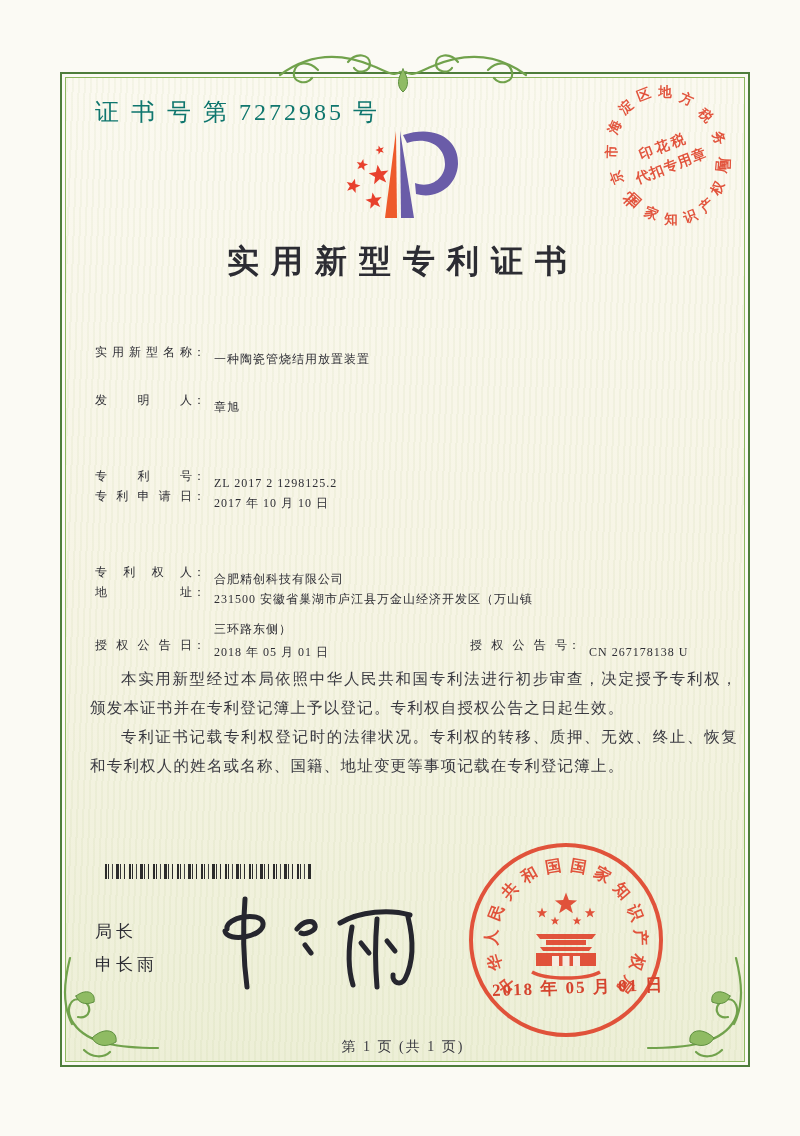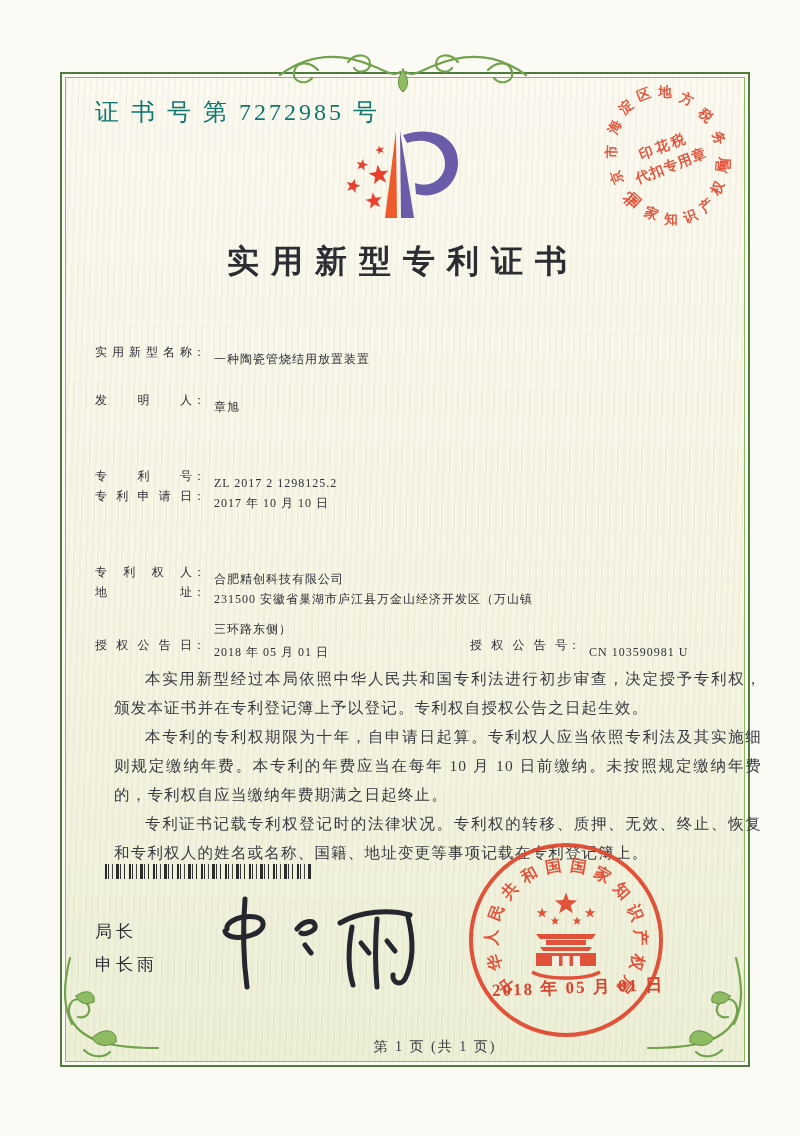--- a/index.html
+++ b/index.html
@@ -29,21 +29,21 @@
     position:absolute;left:60px;top:240px;width:686px;text-align:center;
     font-size:32px;font-weight:600;letter-spacing:12px;color:#2c2c33;
   }
   .frow{position:absolute;left:95px;right:62px;font-size:12px;letter-spacing:1px;color:#2e2e35;}
   .flabel{display:inline-block;width:98px;text-align:justify;text-align-last:justify;vertical-align:top;}
   .fcolon{display:inline-block;margin-right:8px;}
   .fvalue{display:inline-block;vertical-align:top;white-space:pre-line;line-height:30px;max-width:440px;}
   .frow.grant .group2{position:absolute;left:375px;top:0;}
   .paras{
     position:absolute;left:90px;top:664px;width:648px;
-    font-size:15.5px;line-height:29px;letter-spacing:1.2px;color:#3a3a41;text-align:justify;margin-left:24px;
+    font-size:15.5px;line-height:29px;letter-spacing:1.2px;color:#3a3a41;text-align:justify;
   }
   .paras p{margin:0;text-indent:2em;}
   .barcode{
     position:absolute;left:105px;top:864px;width:206px;height:15px;
     background:repeating-linear-gradient(90deg,
       #2b2b2b 0 2px,transparent 2px 3px,#2b2b2b 3px 4px,transparent 4px 7px,
       #444 7px 8px,transparent 8px 11px,#2b2b2b 11px 14px,transparent 14px 15px,
       #333 15px 16px,transparent 16px 19px,#2b2b2b 19px 20px,transparent 20px 24px);
   }
   .sign-label{position:absolute;left:95px;font-size:17px;letter-spacing:4px;color:#2e2e35;}
@@ -54,21 +54,21 @@
   .oval-stamp text{fill:#e0472f;font-weight:600;font-family:"Liberation Serif",serif;}
   .round-seal{position:absolute;left:466px;top:840px;opacity:.93;}
   .round-seal text{fill:#e0472f;font-weight:700;font-family:"Liberation Serif",serif;}
   .round-seal .emblem{fill:#e0472f;}
   .seal-date{
     position:absolute;left:492px;top:976px;font-size:17px;letter-spacing:2px;
     color:#d5442e;font-weight:600;transform:rotate(-2deg);
   }
   .footer{
     position:absolute;left:60px;top:1038px;width:686px;text-align:center;
-    font-size:14px;letter-spacing:2px;color:#3a3a41;padding-left:32px;
+    font-size:14px;letter-spacing:2px;color:#3a3a41;
   }
   .logo{position:absolute;left:330px;top:122px;}
 </style>
 </head>
 <body>
 
 <div class="frame">
   <div class="frame-inner"></div>
 </div>
 
@@ -159,27 +159,26 @@
 </div>
 <div class="frow" style="top:584px;">
   <span class="flabel">地址</span><span class="fcolon">：</span><span class="fvalue">231500 安徽省巢湖市庐江县万金山经济开发区（万山镇
 三环路东侧）</span>
 </div>
 <div class="frow grant" style="top:637px;">
   <span>
     <span class="flabel">授权公告日</span><span class="fcolon">：</span><span class="fvalue">2018 年 05 月 01 日</span>
   </span>
   <span class="group2">
-    <span class="flabel">授权公告号</span><span class="fcolon">：</span><span class="fvalue">CN 103590981 U</span>
+    <span class="flabel">授权公告号</span><span class="fcolon">：</span><span class="fvalue">CN 267178138 U</span>
   </span>
 </div>
 
 <div class="paras">
   <p>本实用新型经过本局依照中华人民共和国专利法进行初步审查，决定授予专利权，颁发本证书并在专利登记簿上予以登记。专利权自授权公告之日起生效。</p>
-  <p>本专利的专利权期限为十年，自申请日起算。专利权人应当依照专利法及其实施细则规定缴纳年费。本专利的年费应当在每年 10 月 10 日前缴纳。未按照规定缴纳年费的，专利权自应当缴纳年费期满之日起终止。</p>
   <p>专利证书记载专利权登记时的法律状况。专利权的转移、质押、无效、终止、恢复和专利权人的姓名或名称、国籍、地址变更等事项记载在专利登记簿上。</p>
 </div>
 
 <div class="barcode"></div>
 
 <div class="sign-label" style="top:920px;">局长</div>
 <div class="sign-label" style="top:953px;">申长雨</div>
 
 <svg class="sig-svg" width="230" height="100" viewBox="0 0 230 100">
   <path d="M40,6 C38,32 38,64 42,94"></path>

